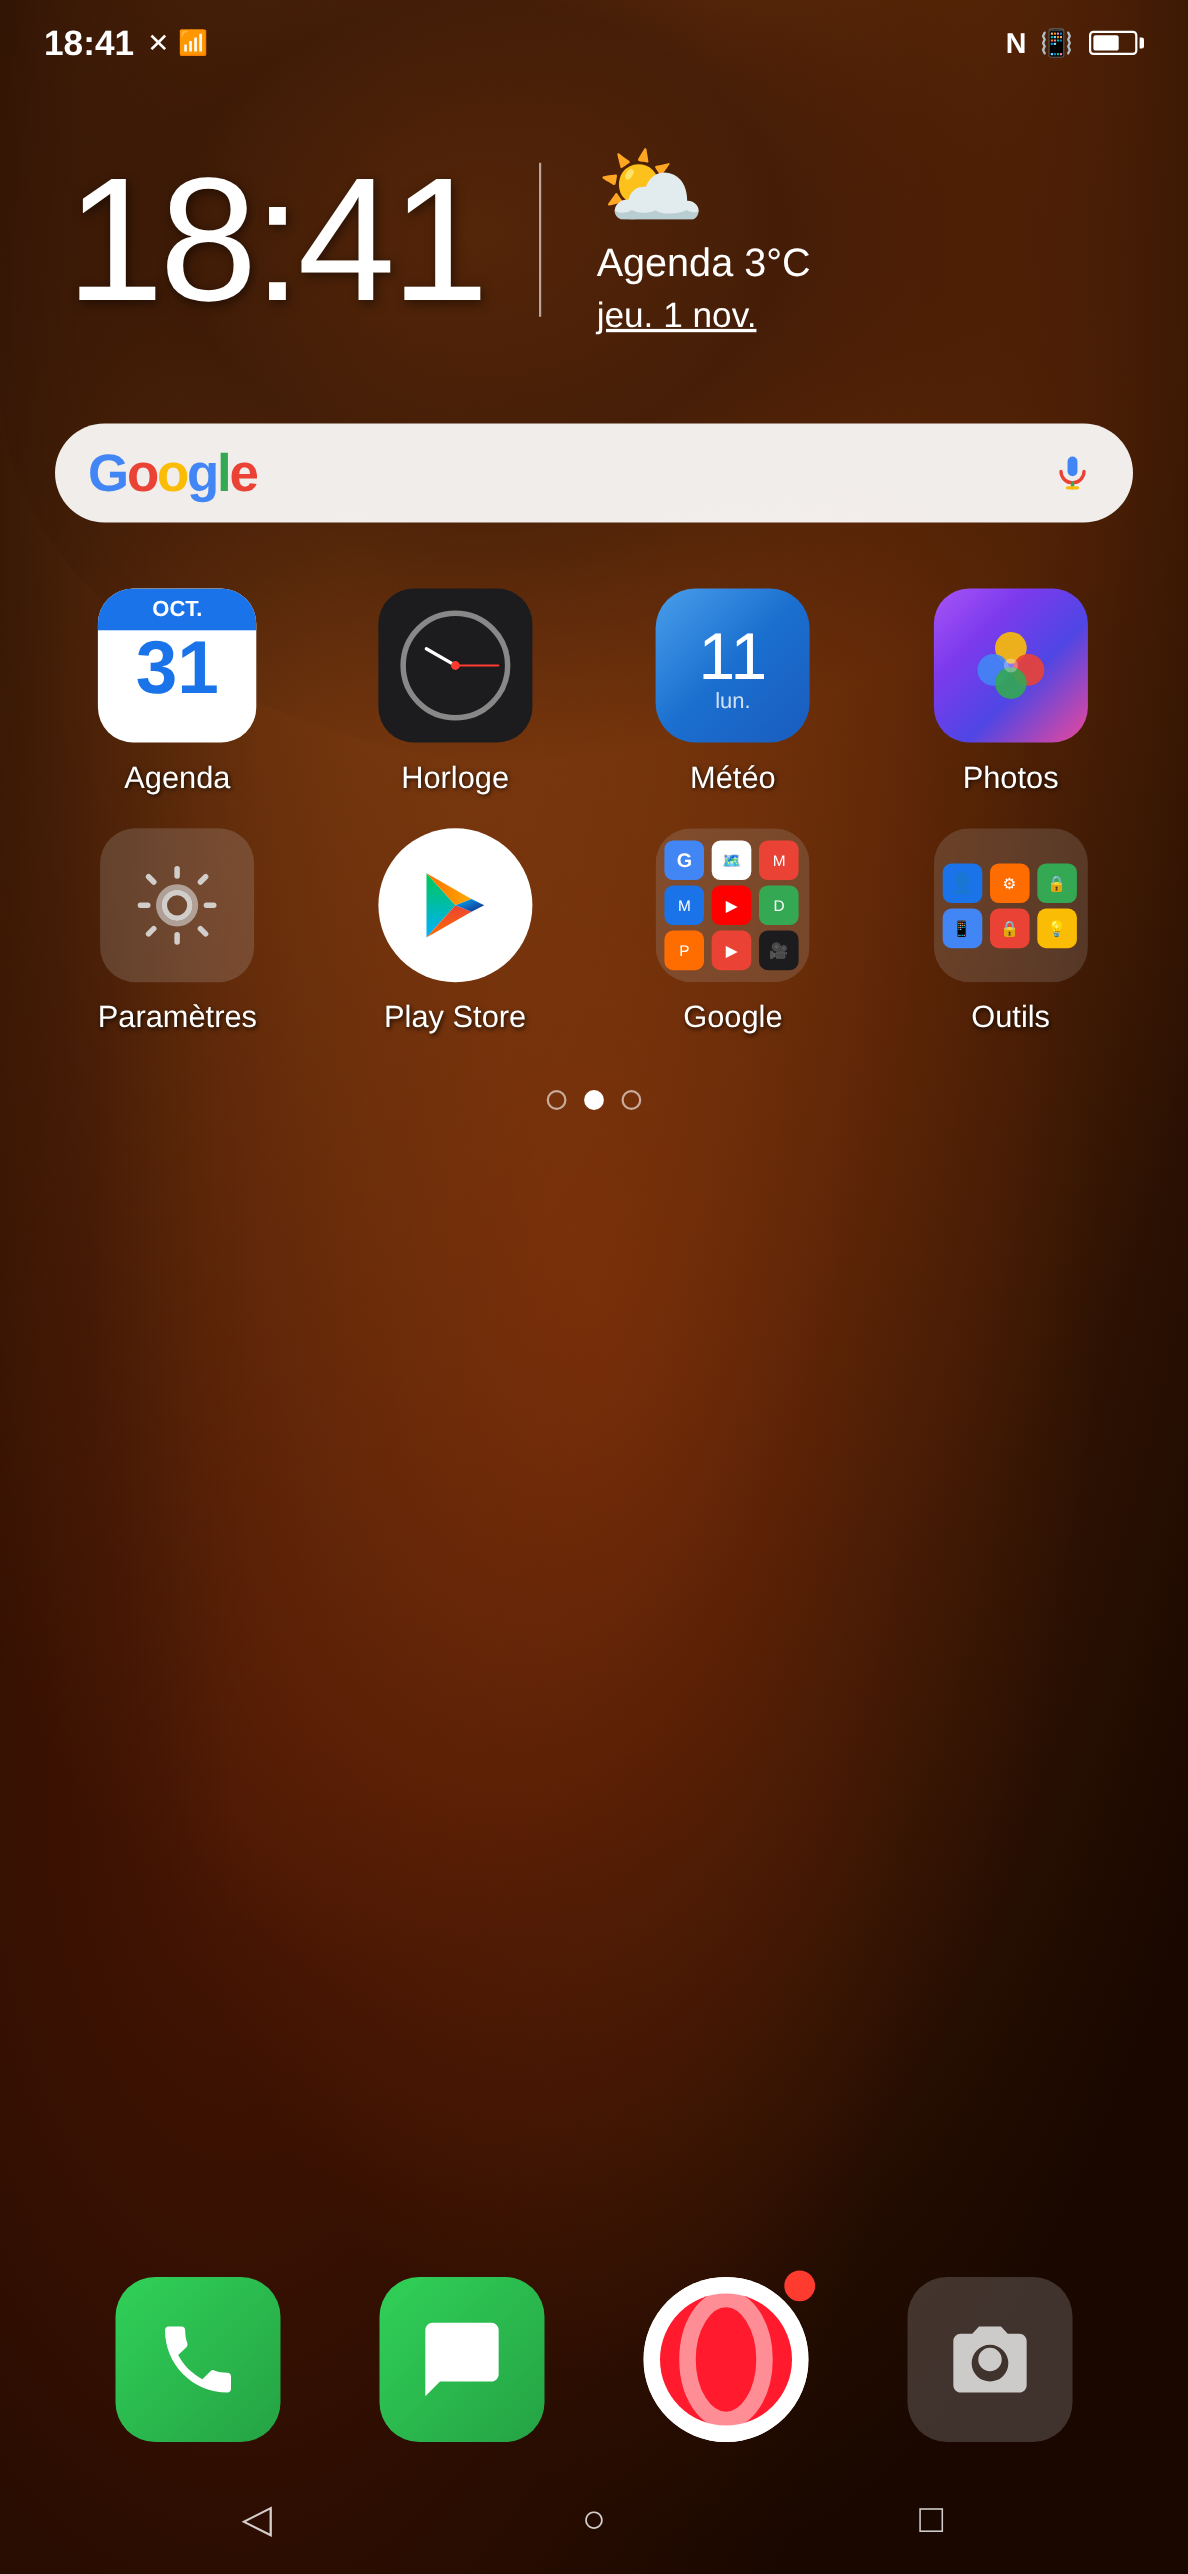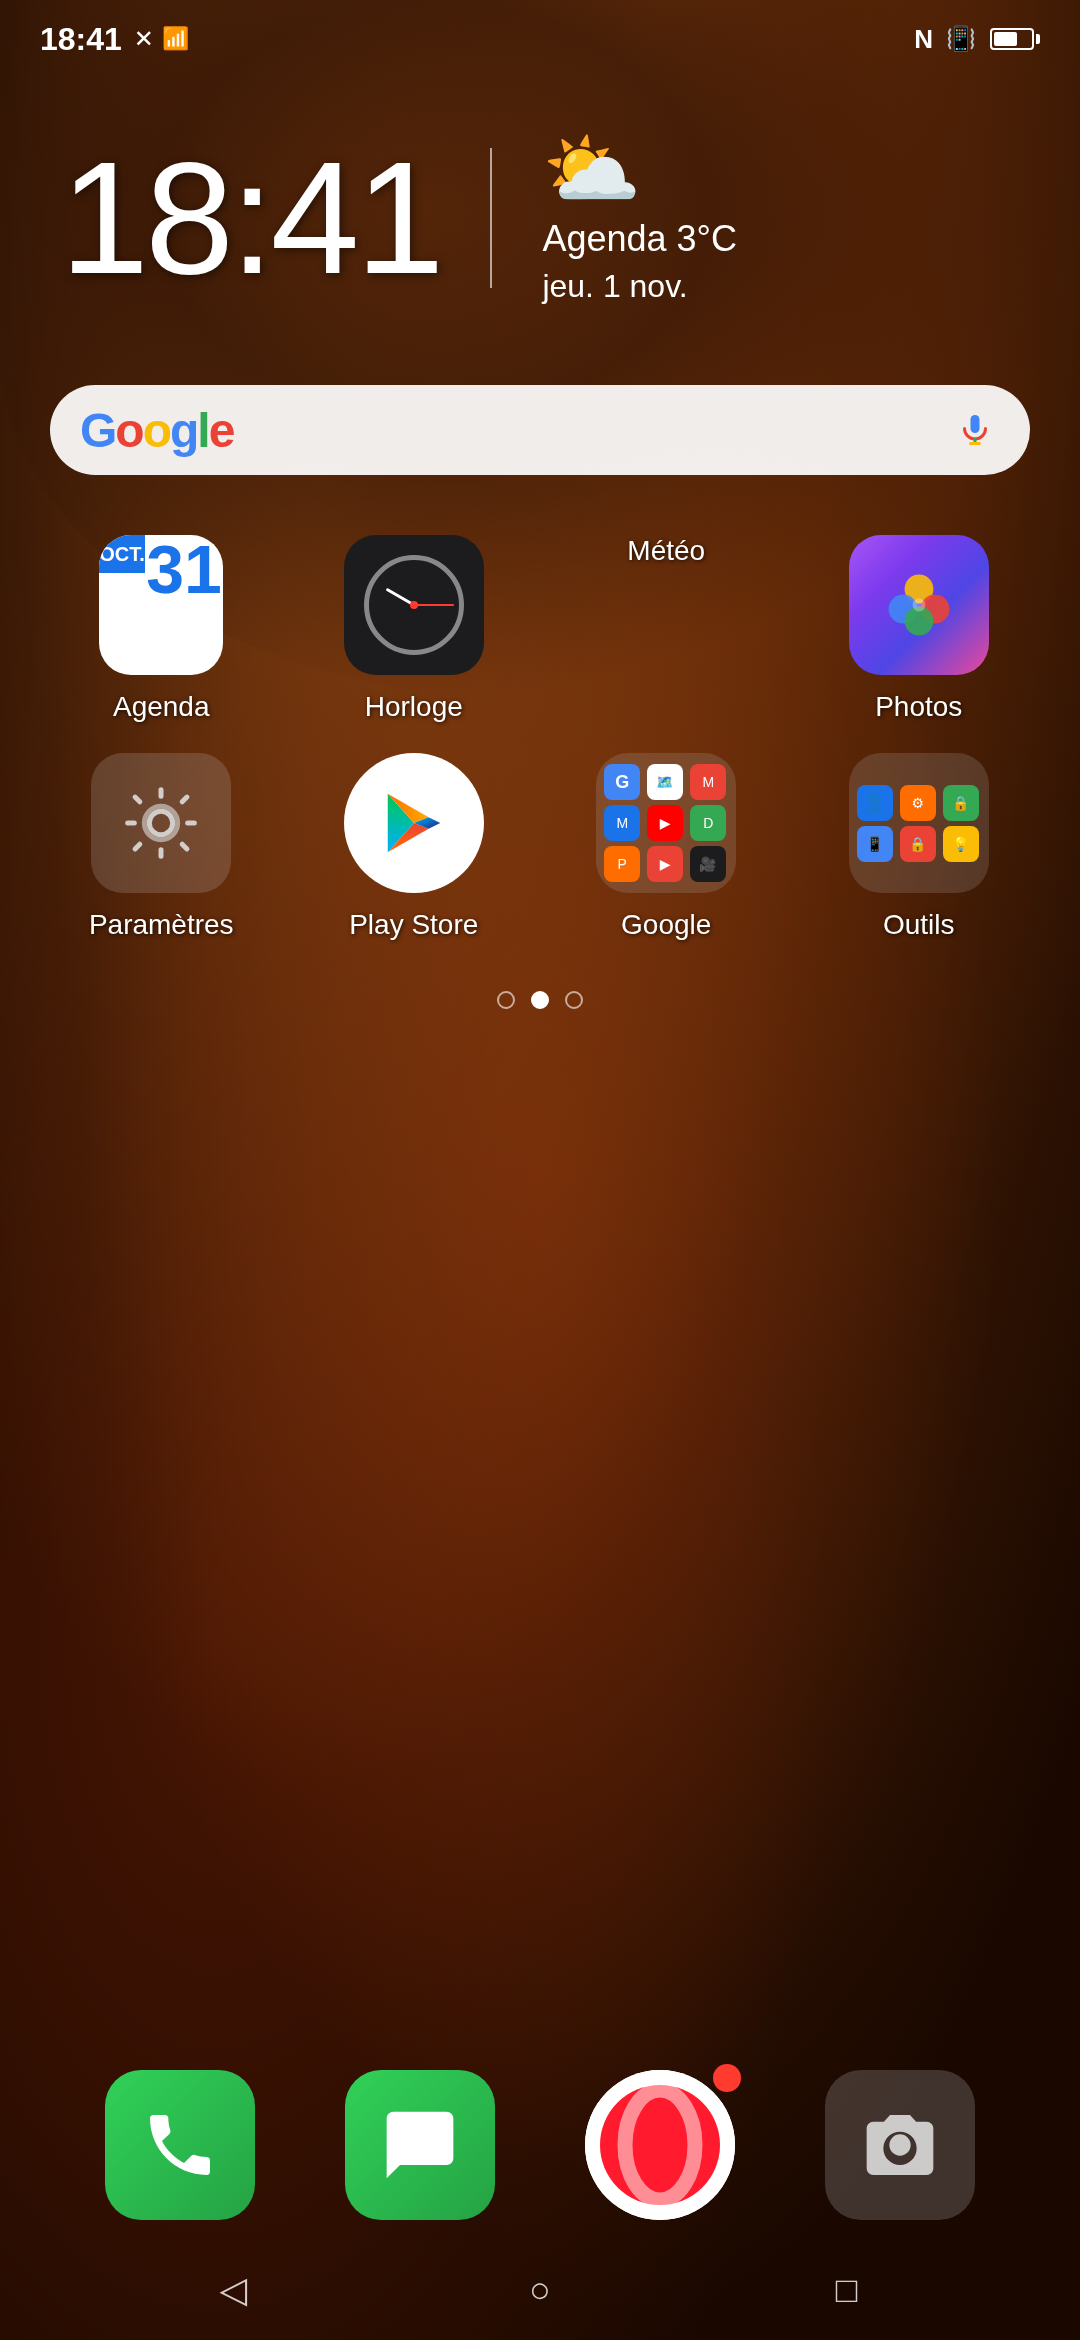--- a/index.html
+++ b/index.html
@@ -163,20 +163,21 @@
     .weather-temp {
       color: white;
       font-size: 36px;
       font-weight: 400;
     }
 
     .weather-date {
       color: white;
       font-size: 32px;
       font-weight: 300;
+      text-decoration: underline;
     }
 
     
     .search-bar-container {
       padding: 20px 50px;
       margin-top: 20px;
     }
 
     .search-bar {
       background: rgba(255,255,255,0.92);
@@ -267,27 +268,27 @@
       backdrop-filter: blur(6px);
     }
 
     .icon-outils {
       background: rgba(180,180,180,0.2);
       backdrop-filter: blur(6px);
     }
 
     
     .calendar-icon {
-      width: 124px;
+      width: 144px;
       height: 140px;
       background: white;
       border-radius: 32px;
       overflow: hidden;
       display: flex;
-      flex-direction: row;
+      flex-direction: column;
     }
 
     .cal-header {
       background: #1a73e8;
       height: 38px;
       display: flex;
       align-items: center;
       justify-content: center;
     }
 
@@ -558,20 +559,24 @@
         <div class="clock-face">
           <div class="clock-hand-hour"></div>
           <div class="clock-hand-min"></div>
           <div class="clock-center"></div>
         </div>
       </div>
       <span class="app-label">Horloge</span>
     </div>
 
     <div class="app-item">
+      <div class="app-icon icon-meteo" style="flex-direction:column; gap:0;">
+        <div style="color:white; font-size:60px; line-height:1; margin-top:10px;">11</div>
+        <div style="color:rgba(255,255,255,0.8); font-size:20px; margin-bottom:4px;">lun.</div>
+      </div>
       <span class="app-label">Météo</span>
     </div>
 
     <div class="app-item">
       <div class="app-icon icon-photos">
         <svg width="80" height="80" viewBox="0 0 100 100">
           <circle cx="50" cy="30" r="18" fill="#FBBC05" opacity="0.9"></circle>
           <circle cx="70" cy="55" r="18" fill="#EA4335" opacity="0.9"></circle>
           <circle cx="30" cy="55" r="18" fill="#4285F4" opacity="0.9"></circle>
           <circle cx="50" cy="70" r="18" fill="#34A853" opacity="0.9"></circle>

